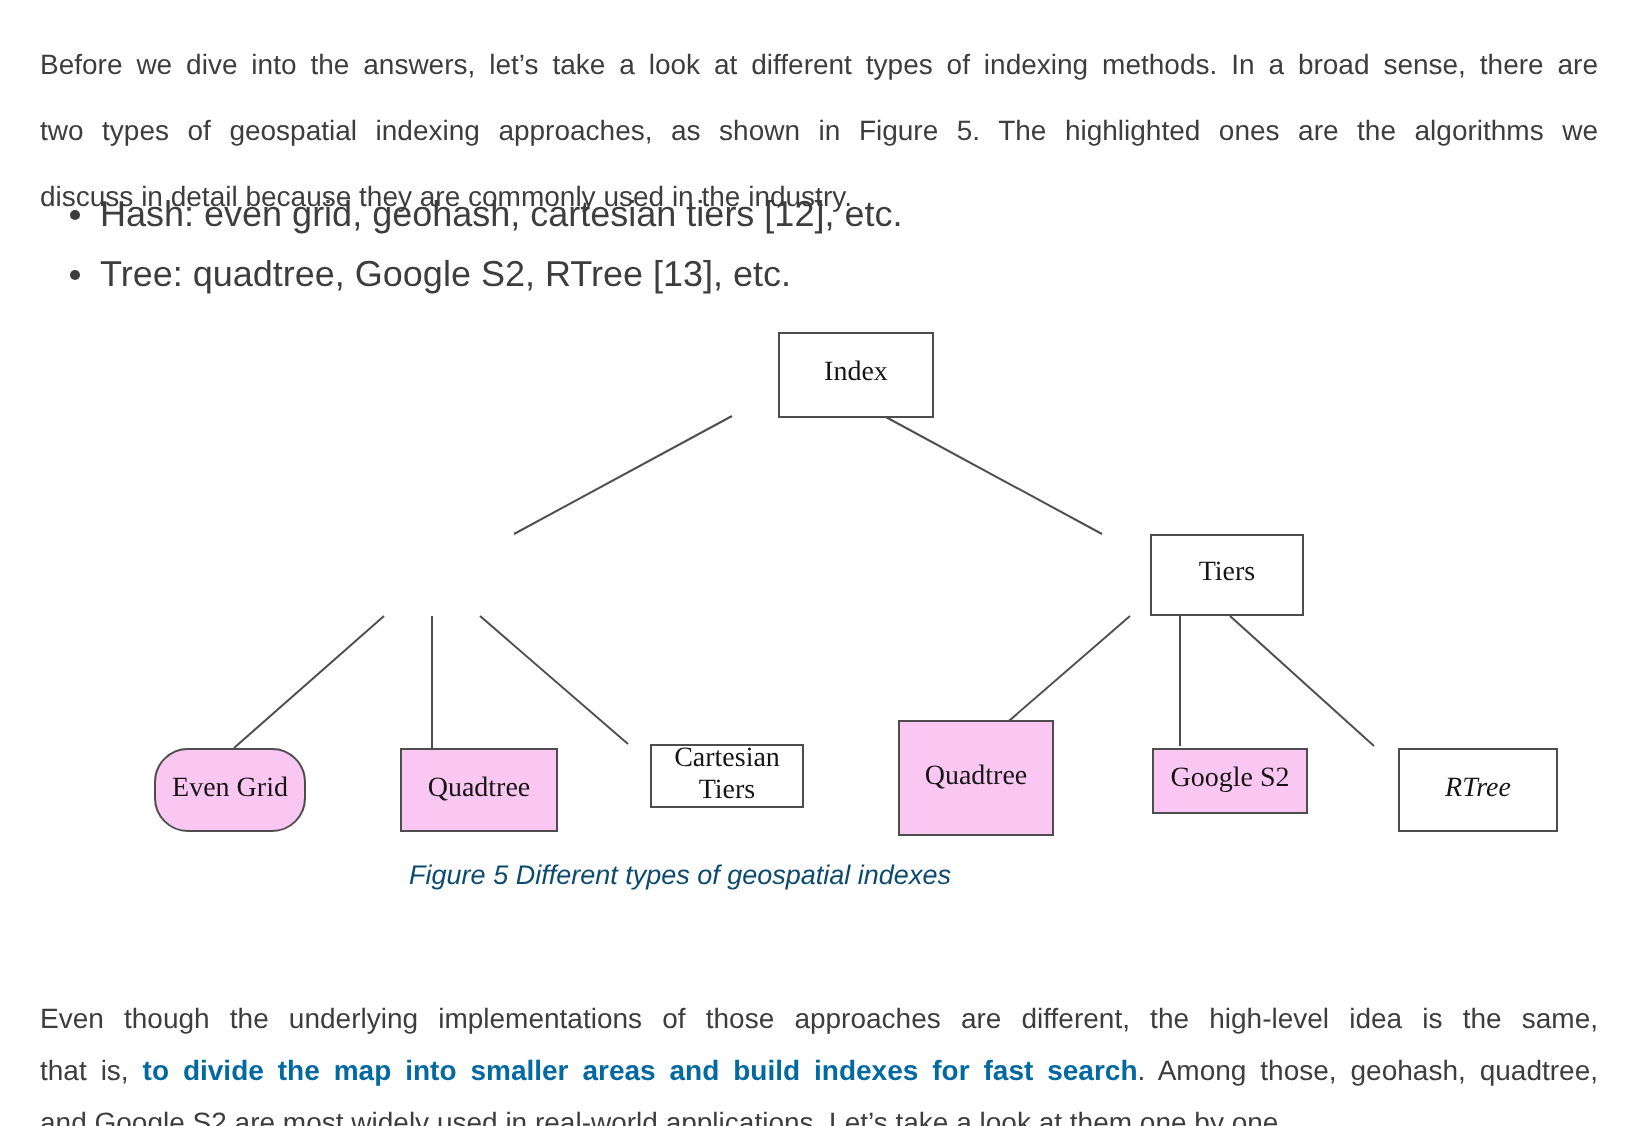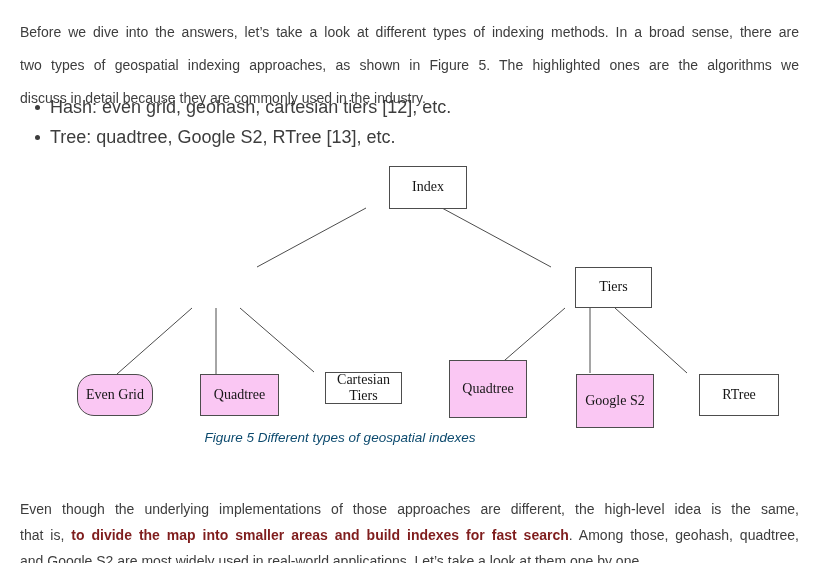--- a/index.html
+++ b/index.html
@@ -15,21 +15,21 @@
   
   .para { position: absolute; left: 20px; width: 779px; font-size: 14px; }
   .jline { white-space: nowrap; text-align: justify; text-align-last: justify; }
   .jline-last { white-space: nowrap; text-align: left; text-align-last: left; }
 
   #intro { top: 2px; }
   #intro .jline, #intro .jline-last { line-height: 33px; }
 
   #closing { top: 482px; }
   #closing .jline, #closing .jline-last { line-height: 26px; }
-  #closing strong { font-weight: bold; color: #7f1d1d; }
+  #closing strong { font-weight: bold; color: #0369a1; }
 
   .bullet-list { position: absolute; top: 92px; left: 20px; width: 760px;
                  list-style: none; margin: 0; padding: 0; }
   .bullet-list li { position: relative; line-height: 30px; padding-left: 30px;
                     font-size: 18px; }
   .bullet-dot { position: absolute; left: 15px; top: 13px; width: 5px; height: 5px;
                 border-radius: 50%; background: #3d3d3d; display: inline-block; }
 
   
   figure#fig5 { position: absolute; inset: 0; margin: 0; pointer-events: none; }
@@ -50,22 +50,22 @@
   }
   .node.highlight { background: var(--highlight, #fac7f3); }
 
   .n-index     { left: 365px; top: 166px; width: 78px; height: 43px; }
   .n-hash      { left: 177px; top: 267px; width: 78px; height: 41px; }
   .n-tree      { left: 551px; top: 267px; width: 77px; height: 41px; }
   .n-evengrid  { left: 53px;  top: 374px; width: 76px; height: 42px; border-radius: 17px; }
   .n-geohash   { left: 176px; top: 374px; width: 79px; height: 42px; }
   .n-cartesian { left: 301px; top: 372px; width: 77px; height: 32px; }
   .n-quadtree  { left: 425px; top: 360px; width: 78px; height: 58px; }
-  .n-googles2  { left: 552px; top: 374px; width: 78px; height: 54px; }
-  .n-rtree     { left: 675px; top: 374px; width: 80px; height: 42px; }
+  .n-googles2  { left: 552px; top: 374px; width: 78px; height: 33px; }
+  .n-rtree     { left: 675px; top: 374px; width: 80px; height: 42px; font-style: italic; }
 
   figcaption { position: absolute; top: 430px; left: 0; width: 680px;
                text-align: center; font-size: 13.5px; color: #0c4a6e;
                font-family: "Liberation Sans", sans-serif; font-style: italic; }
 </style>
 </head>
 <body>
 
 <main>
 

